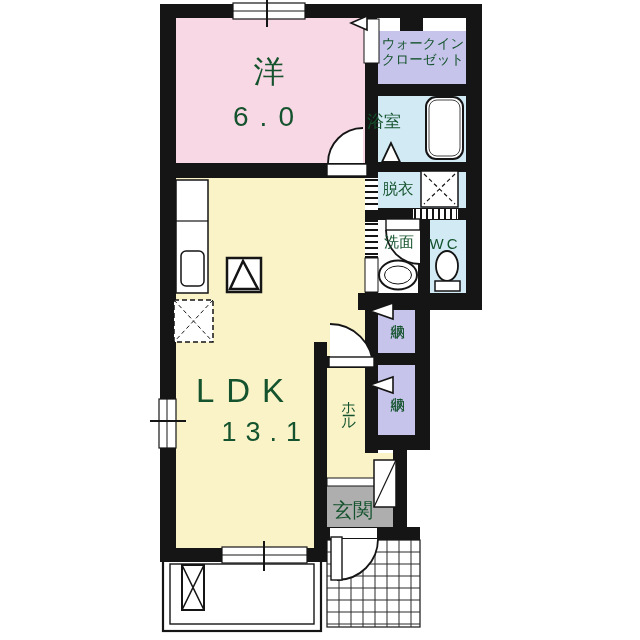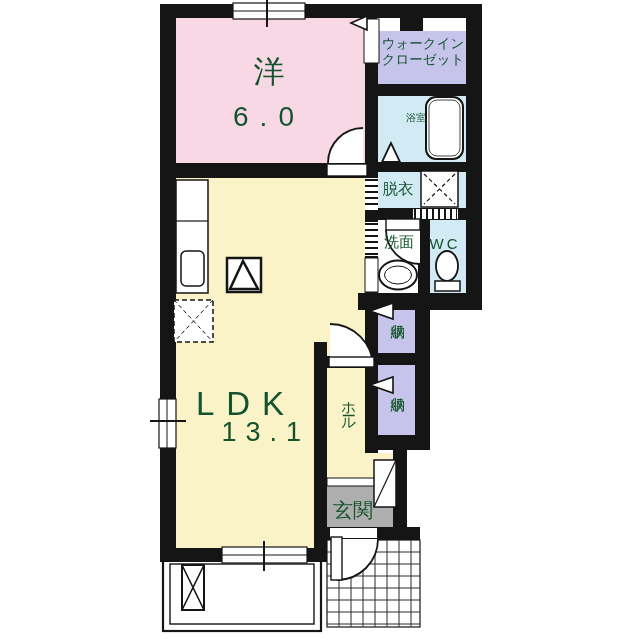--- a/index.html
+++ b/index.html
@@ -130,23 +130,23 @@
   <g fill="#ffffff" stroke="#151515" stroke-width="1.6">
     <polygon points="351,23 367,16 367,30"></polygon>
     <polygon points="370,311 393,303 393,319"></polygon>
     <polygon points="370,385 393,377 393,393"></polygon>
   </g>
 </svg>
 
   <div class="lbl" style="left:229px;top:54px;width:80px;font-size:31px;">洋</div>
   <div class="lbl" style="left:214px;top:101px;width:110px;font-size:28px;letter-spacing:11px;">6.0</div>
   <div class="lbl" style="left:372px;top:36px;width:102px;font-size:13.5px;"><span>ウォークイン</span><br><span>クローゼット</span></div>
-  <div class="lbl" style="left:386px;top:112px;width:60px;font-size:10px;">浴室</div>
+  <div class="lbl" style="left:354px;top:112px;width:60px;font-size:17px;">浴室</div>
   <div class="lbl" style="left:368px;top:180px;width:60px;font-size:15.5px;">脱衣</div>
   <div class="lbl" style="left:369px;top:233px;width:60px;font-size:15px;">洗面</div>
   <div class="lbl" style="left:415px;top:235px;width:60px;font-size:15px;letter-spacing:3px;">WC</div>
   <div class="lbl vert" style="left:389px;top:313px;font-size:14.5px;">収納</div>
   <div class="lbl vert" style="left:389px;top:386px;font-size:14.5px;">収納</div>
-  <div class="lbl" style="left:184px;top:372px;width:124px;font-size:33px;letter-spacing:12px;margin-top:13px;">LDK</div>
+  <div class="lbl" style="left:184px;top:372px;width:124px;font-size:33px;letter-spacing:12px;">LDK</div>
   <div class="lbl" style="left:186px;top:417px;width:124px;font-size:27px;letter-spacing:9px;text-align:right;">13.1</div>
   <div class="lbl vert" style="left:340px;top:391px;font-size:14.5px;">ホール</div>
   <div class="lbl" style="left:323px;top:499px;width:60px;font-size:20px;">玄関</div>
 </div>
 
 </body></html>

